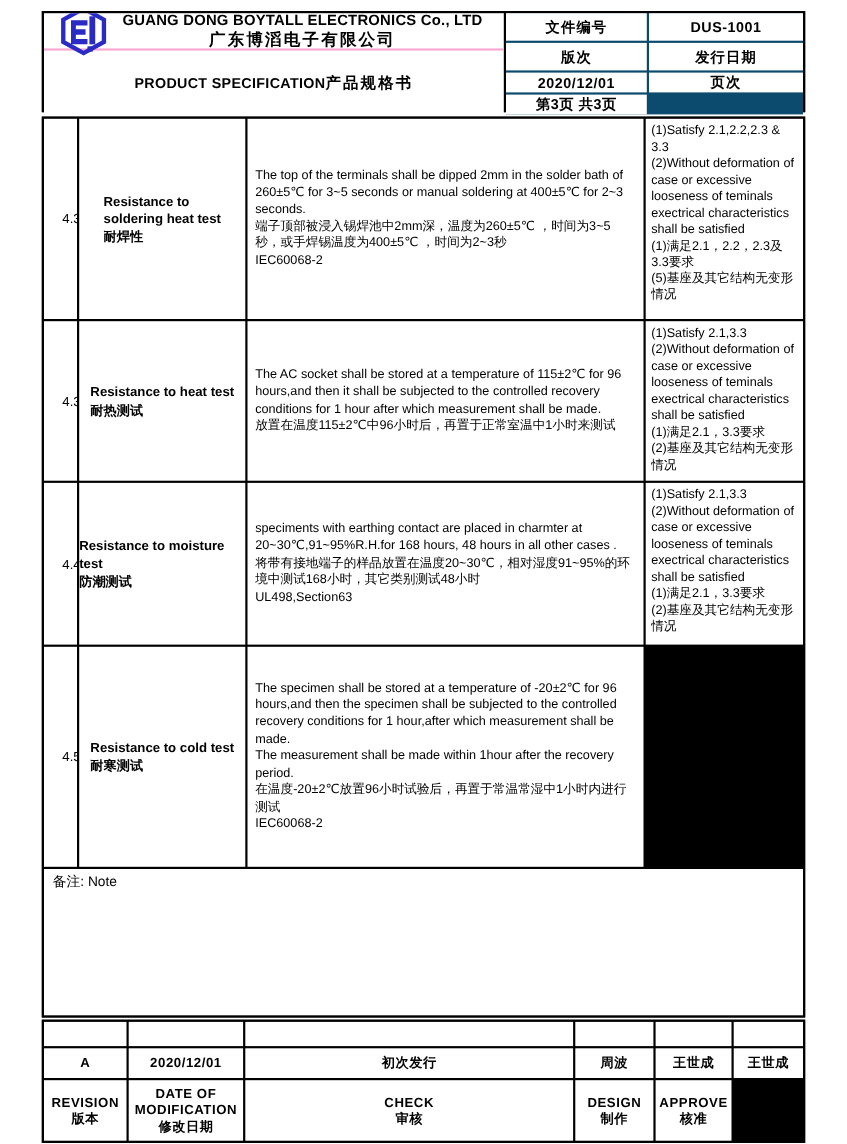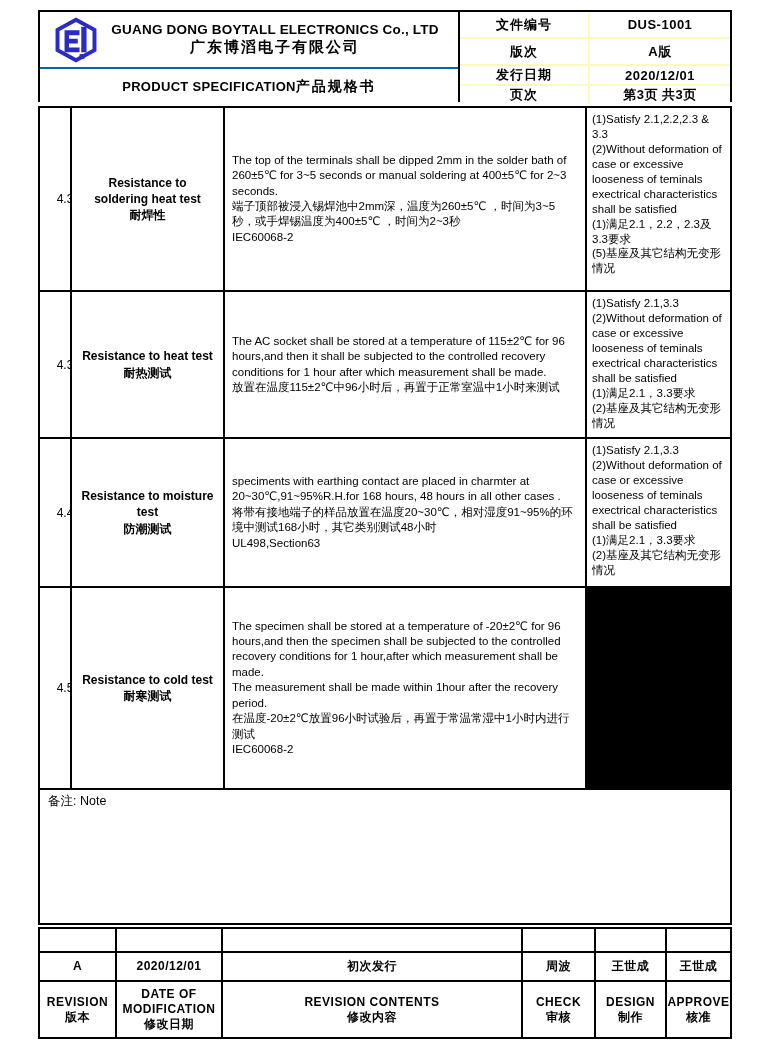--- a/index.html
+++ b/index.html
@@ -7,37 +7,37 @@
   .page { position:relative; width:770px; height:1040px; background:#fff; margin:0 auto; overflow:hidden; }
   .sheet { position:absolute; left:38px; top:10px; width:694px; }
 
   
   .tbl { background:#000; border:2px solid #000; display:grid; gap:2px; }
   .c { background:#fff; overflow:hidden; }
 
   
   .hdr { height:92px; grid-template-columns:418px 1fr; }
   .hdr-left { display:flex; flex-direction:column; }
-  .company-row { height:57px; display:flex; align-items:center; border-bottom:2px solid #0369a1; padding:0 6px; }
+  .company-row { height:34px; display:flex; align-items:center; border-bottom:2px solid #f9a8d4; padding:0 6px; }
   .logo { width:44px; height:46px; flex:0 0 44px; margin-left:8px; }
   .company-names { flex:1; text-align:center; }
   .company-en { font-weight:bold; font-size:13.5px; letter-spacing:.2px; }
   .company-cn { font-weight:bold; font-size:15px; letter-spacing:2px; margin-top:1px; }
   .title-row { flex:1; display:flex; flex-direction:row; align-items:center; justify-content:center; }
   .title-en { font-weight:bold; font-size:13px; letter-spacing:.3px; }
   .title-cn { font-weight:bold; font-size:14px; letter-spacing:2px; margin-top:1px; }
-  .hdr-right { display:grid; grid-template-columns:128px 1fr; grid-template-rows:25px 25px 1fr 1fr; gap:2px; background:#fef9c3; }
+  .hdr-right { display:grid; grid-template-columns:128px 1fr; grid-template-rows:25px 25px 1fr 1fr; gap:2px; background:#0c4a6e; }
   .info-cell { display:flex; align-items:center; justify-content:center; font-weight:bold; font-size:13px; letter-spacing:1px; }
   .info-val { letter-spacing:.5px; }
 
   
   .main { margin-top:4px; height:819px;
           grid-template-columns:30px 151px 360px 1fr;
           grid-template-rows:182px 145px 147px 200px 1fr; }
-  .center { display:flex; align-items:center; justify-content:center; text-align:center; }
+  .center { display:flex; align-items:center; justify-content:center; }
   .test-no { font-size:12px;padding-left:20px; }
   .test-name { font-size:12px; font-weight:bold; line-height:1.35; white-space:pre-line; }
   .desc { display:flex; align-items:center; padding:4px 7px; font-size:11.5px; line-height:1.34; white-space:pre-line; }
   .crit { padding:4px 3px 4px 5px; font-size:11.5px; line-height:1.30; white-space:pre-line; }
   .note-cell { grid-column:1 / -1; padding:3px 8px; font-weight:normal; font-size:12.5px; }
 
   
   .rev { margin-top:2px; height:112px;
          grid-template-columns:75px 104px 298px 71px 69px 1fr;
          grid-template-rows:22px 27px 1fr; }
@@ -70,21 +70,20 @@
         </div>
         <div class="title-row">
           <div class="title-en">PRODUCT SPECIFICATION</div>
           <div class="title-cn">产品规格书</div>
         </div>
       </div>
       <div class="hdr-right">
         <div class="c info-cell">文件编号</div>
         <div class="c info-cell info-val">DUS-1001</div>
         <div class="c info-cell">版次</div>
-        <div class="c info-cell info-val">A版</div>
         <div class="c info-cell">发行日期</div>
         <div class="c info-cell info-val">2020/12/01</div>
         <div class="c info-cell">页次</div>
         <div class="c info-cell info-val">第3页  共3页</div>
       </div>
     </div>
 
     <div class="tbl main">
 
       <div class="c center test-no">4.3</div>
@@ -145,22 +144,20 @@
       <div class="c rev-cell">初次发行</div>
       <div class="c rev-cell">周波</div>
       <div class="c rev-cell">王世成</div>
       <div class="c rev-cell">王世成</div>
 
       <div class="c rev-cell">REVISION
 版本</div>
       <div class="c rev-cell">DATE OF
 MODIFICATION
 修改日期</div>
-      <div class="c rev-cell">REVISION CONTENTS
-修改内容</div>
       <div class="c rev-cell">CHECK
 审核</div>
       <div class="c rev-cell">DESIGN
 制作</div>
       <div class="c rev-cell">APPROVE
 核准</div>
     </div>
 
   </div>
 </div>

